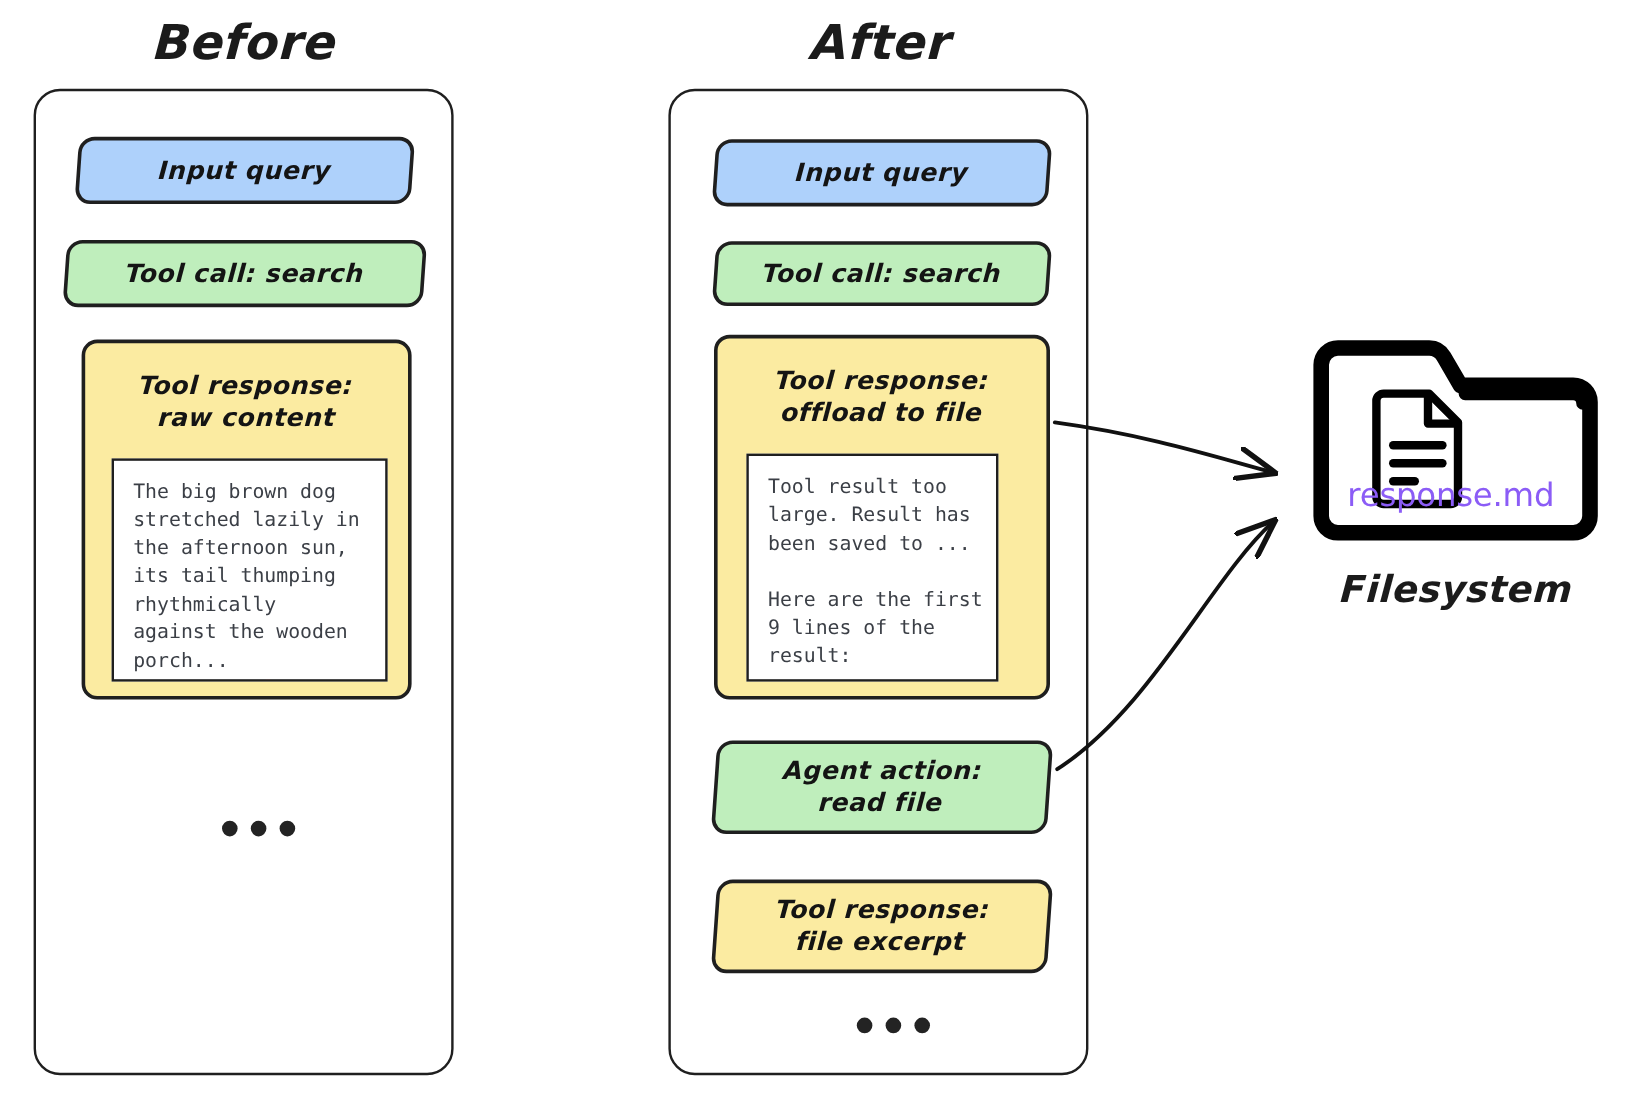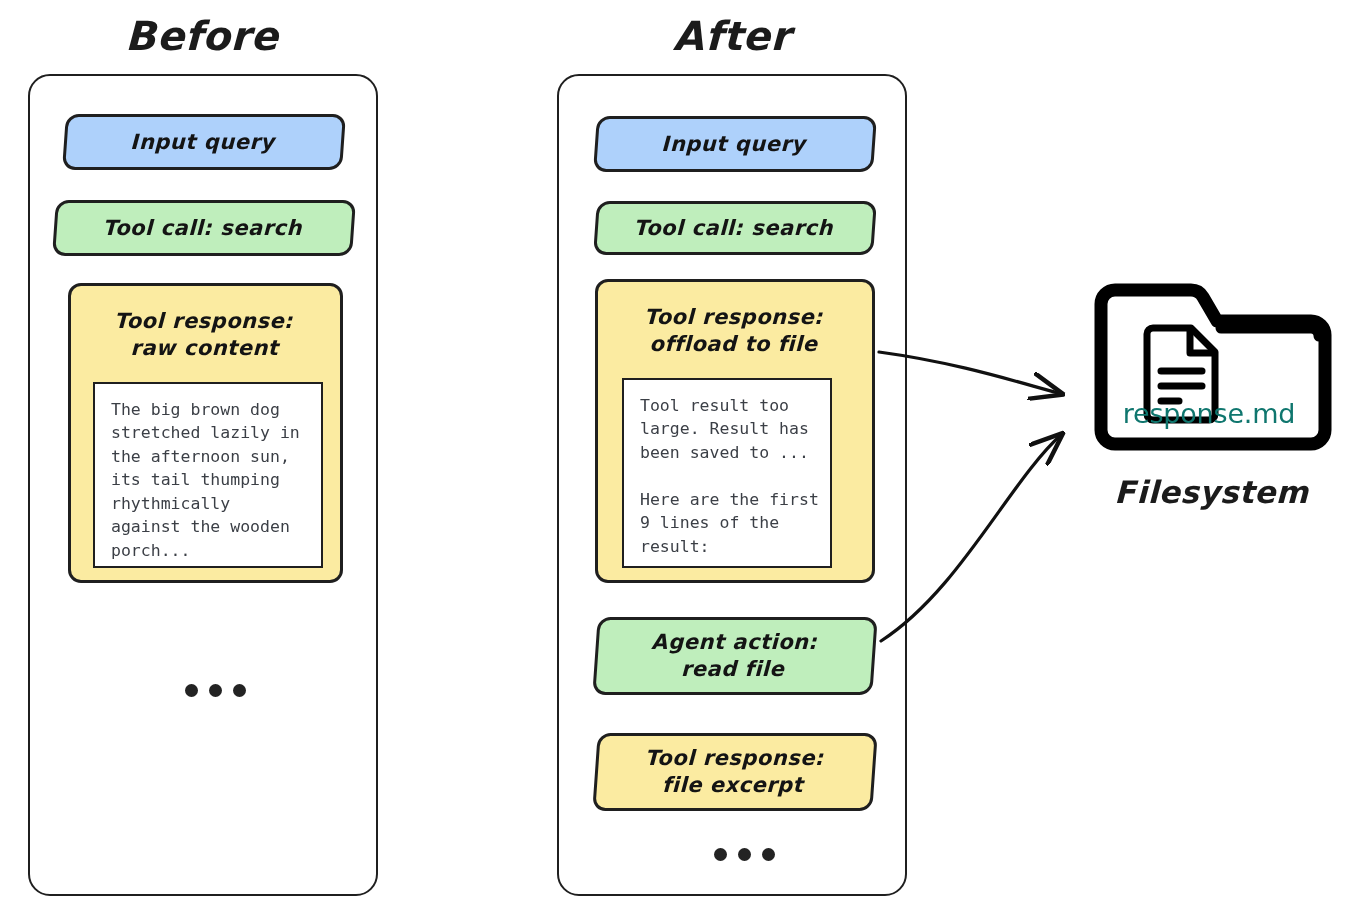--- a/index.html
+++ b/index.html
@@ -120,21 +120,21 @@
   }
   #folder-icon { position: absolute; left: 0; top: 0; }
   #folder-filename {
     position: absolute;
     left: 0;
     top: 120px;
     width: 248px;
     text-align: center;
     font-family: "DejaVu Sans", sans-serif;
     font-size: 27px;
-    color: #0f766e;
+    color: #8b5cf6;
     letter-spacing: -0.2px;
   }
   #filesystem-label {
     position: absolute;
     left: 0;
     top: 196px;
     width: 258px;
     text-align: center;
     font-size: 31px;
     color: #1b1b1b;

